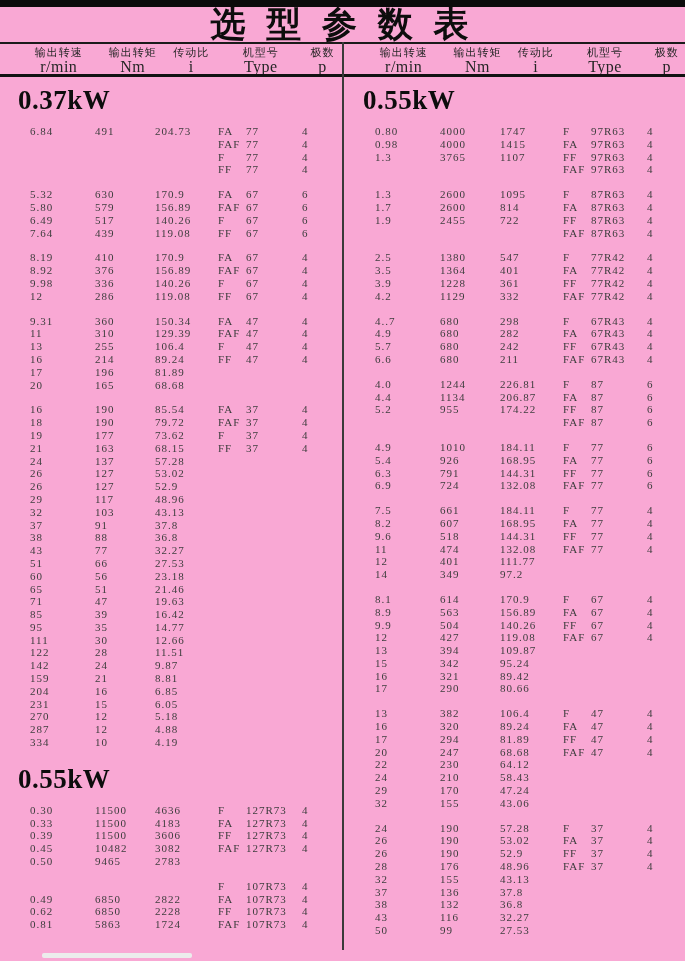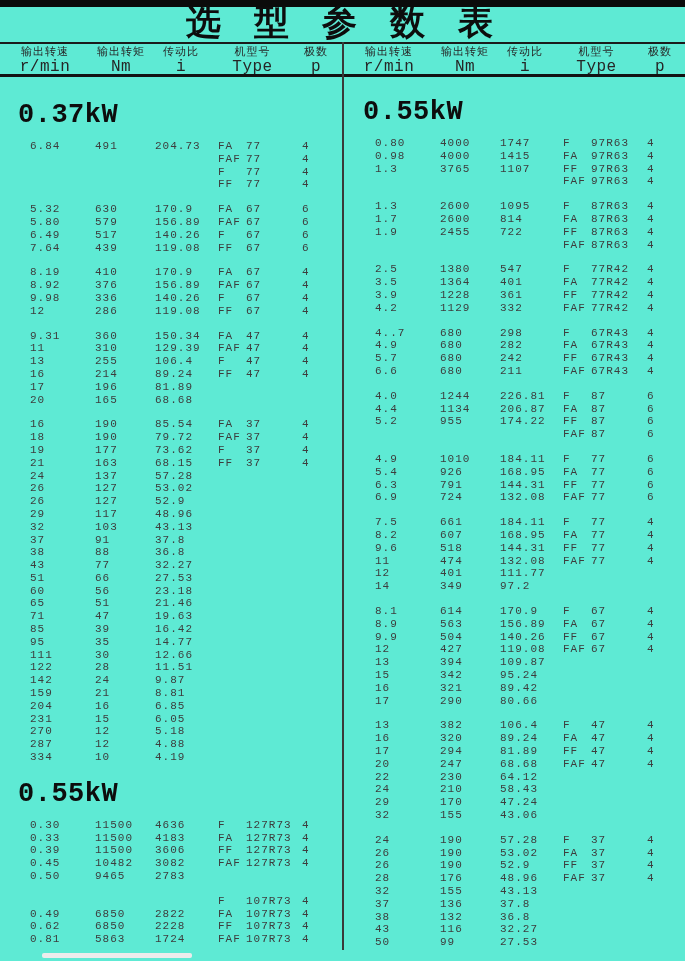--- a/index.html
+++ b/index.html
@@ -1,40 +1,40 @@
 <!DOCTYPE html>
 <html><head>
 <meta charset="utf-8">
 <style>
   html,body { margin:0; padding:0; background:#9a9a9a; }
   .page {
     position:relative; width:685px; height:961px; margin:0 auto;
-    background:#5eead4; overflow:hidden;
-    font-family:Liberation Mono, monospace;
+    background:#f9a8d4; overflow:hidden;
+    font-family:Liberation Serif, serif;
   }
   .top-rule { position:absolute; top:0; left:0; width:685px; height:7px; background:#0b0b0b; }
   .page-title {
     position:absolute; top:7px; left:0; width:685px; margin:0;
     text-align:center; font-size:35px; font-weight:bold; color:#0d0d0d;
     letter-spacing:6px; line-height:36px; white-space:pre;
   }
   .title-rule { position:absolute; top:42px; left:0; width:685px; height:2px; background:#1b1b1b; }
   .header-rule { position:absolute; top:74px; left:0; width:685px; height:3px; background:#121212; }
   .col-divider { position:absolute; left:342px; top:42px; height:908px; width:2px; background:#3a3a3a; }
 
   .header-row { position:absolute; top:46px; left:0; width:685px; display:flex; }
   .header-group { display:flex; }
   .header-group.left  { width:343px; }
   .header-group.right { width:342px; padding-left:2px; }
   .hcell { text-align:center; color:#262626; }
   .hcell .cn  { font-size:11px; line-height:12px; letter-spacing:1px; }
   .hcell .sub { font-size:16px; line-height:12px; margin-top:3px; letter-spacing:0.5px; }
-  .hc1 { width:90px; } .hc2 { width:62px;text-align:center; } .hc3 { width:58px; } .hc4 { width:85px; } .hc5 { width:42px;text-align:center; }
-
-  .body-area { position:absolute; top:80px; left:0; width:685px; bottom:0; display:flex;align-items:center; }
+  .hc1 { width:90px;margin-left:15px; } .hc2 { width:62px;text-align:center; } .hc3 { width:58px; } .hc4 { width:85px; } .hc5 { width:42px;text-align:center; }
+
+  .body-area { position:absolute; top:80px; left:0; width:685px; bottom:0; display:flex; }
   .data-col { width:343px; }
   .data-col.right { width:340px; margin-left:2px; }
 
   .section-heading {
     font-size:27px; font-weight:bold; color:#0d0d0d; letter-spacing:0.5px;
     margin:6px 0 11px 18px; line-height:28px;
   }
   .section-heading:not(:first-child) { margin-top:16px; }
 
   .group { margin-bottom:12px; }

